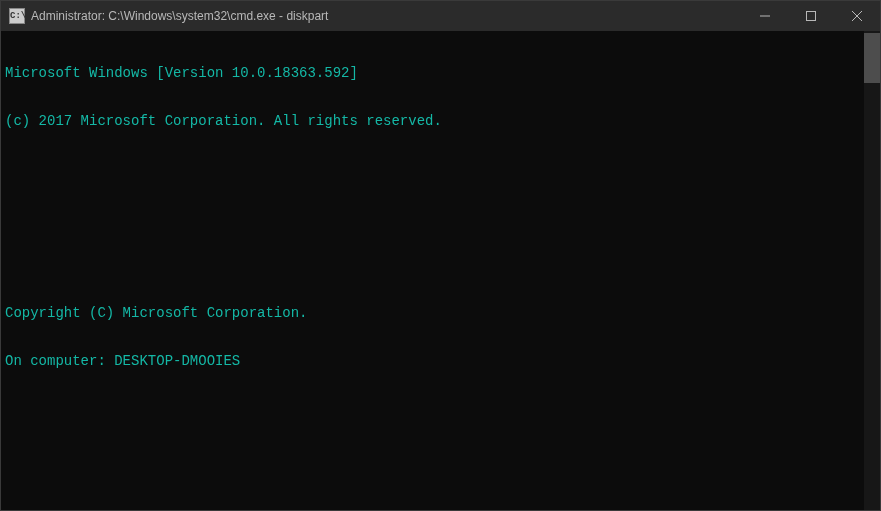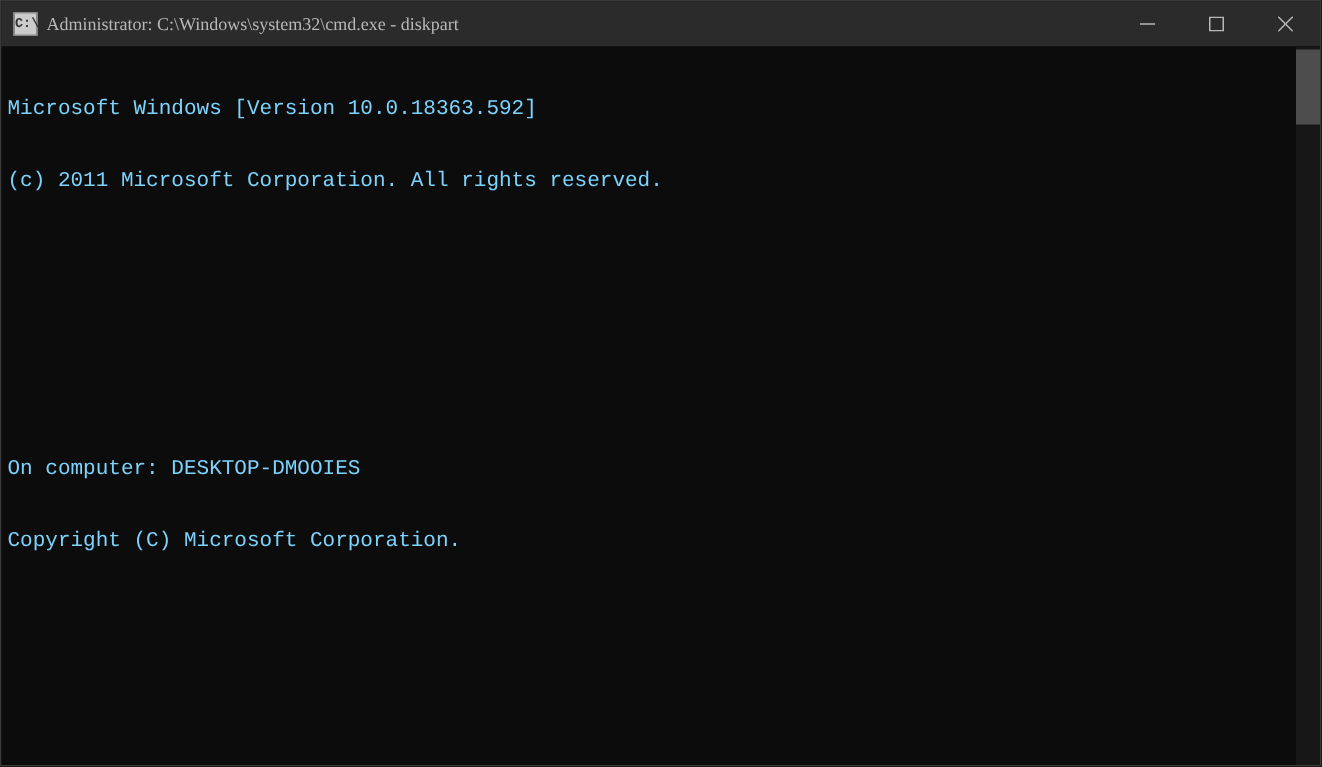--- a/index.html
+++ b/index.html
@@ -38,21 +38,21 @@
       border: 1px solid #888;
       font-size: 9px;
       line-height: 14px;
       text-align: center;
       color: #333;
       font-weight: bold;
     }
     .titlebar-title {
       color: #b8b8b8;
       font-size: 12px;
-      font-family: Liberation Serif, serif;
+      font-family: Liberation Sans, sans-serif;
       flex: 1;
       white-space: nowrap;
       overflow: hidden;
     }
     .window-controls {
       display: flex;
       height: 100%;
     }
     .win-btn {
       width: 46px;
@@ -62,21 +62,21 @@
       justify-content: center;
       color: #b8b8b8;
     }
     .win-btn svg {
       width: 10px;
       height: 10px;
     }
     .terminal {
       flex: 1;
       background: #0c0c0c;
-      color: #7dd3fc;
+      color: #14b8a6;
       font-family: Consolas, 'Courier New', monospace;
       font-size: 14px;
       line-height: 16px;
       padding: 2px 4px;
       white-space: pre;
       position: relative;
       overflow: hidden;
     }
     .terminal-line {
       display: block;
@@ -120,25 +120,25 @@
       <div class="win-btn close">
         <svg viewBox="0 0 10 10">
             <line x1="0" y1="0" x2="10" y2="10" stroke="currentColor" stroke-width="1"></line>
             <line x1="10" y1="0" x2="0" y2="10" stroke="currentColor" stroke-width="1"></line>
           </svg>
       </div>
     </div>
   </div>
   <div class="terminal">
     <span class="terminal-line">Microsoft Windows [Version 10.0.18363.592]</span>
-    <span class="terminal-line">(c) 2011 Microsoft Corporation. All rights reserved.</span>
+    <span class="terminal-line">(c) 2017 Microsoft Corporation. All rights reserved.</span>
     <span class="terminal-line"></span>
     <span class="terminal-line"></span>
     <span class="terminal-line"></span>
+    <span class="terminal-line">Copyright (C) Microsoft Corporation.</span>
     <span class="terminal-line">On computer: DESKTOP-DMOOIES</span>
-    <span class="terminal-line">Copyright (C) Microsoft Corporation.</span>
     <span class="terminal-line"></span>
     
     <div class="scrollbar">
       <div class="scrollbar-thumb"></div>
     </div>
   </div>
 </div>
 
 </body></html>

